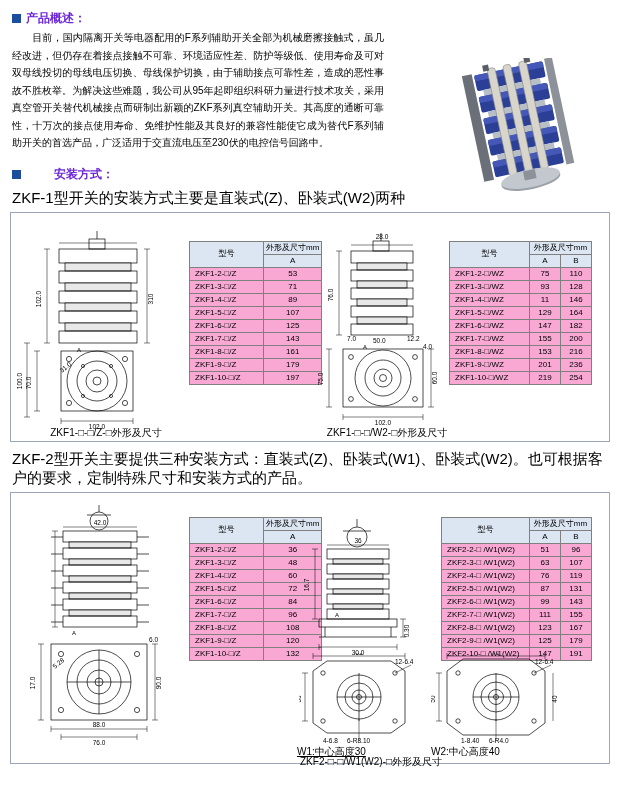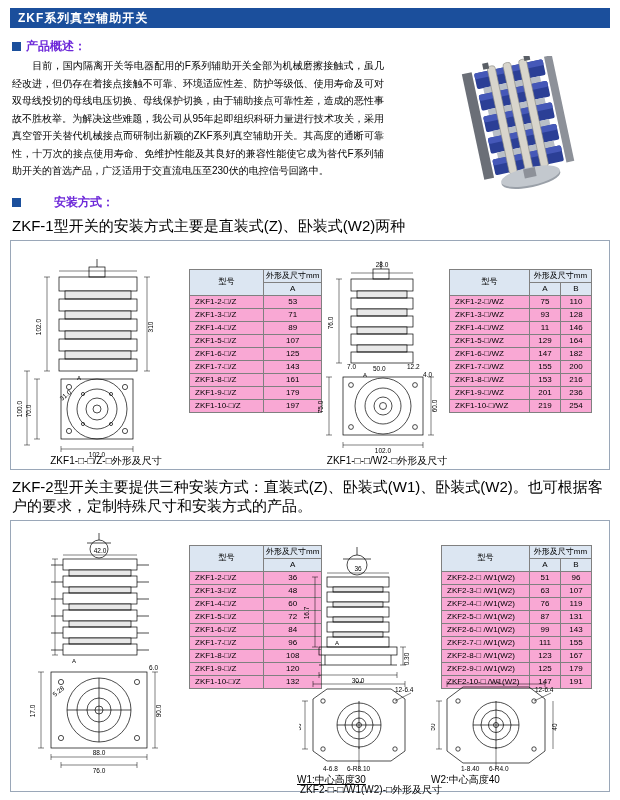--- a/index.html
+++ b/index.html
@@ -101,21 +101,20 @@
   .dim-txt { font-size:6.5px; fill:#000; font-family:"Liberation Sans", sans-serif; }
   .dim-txt-s { font-size:6px; fill:#000; font-family:"Liberation Sans", sans-serif; }
 
   .tbl-wrap { position:absolute; }
 </style>
 </head>
 <body>
 
 <div class="page">
 
-  <div class="title-bar">ZKF系列真空辅助开关</div>
 
   <div class="sec-head">
     <span class="sq"></span>
     <span>产品概述：</span>
   </div>
 
   <div class="para"><span class="indent"></span><span>目前，国内隔离开关等电器配用的F系列辅助开关全部为机械磨擦接触式，虽几经改进，但仍存在着接点接触不可靠、环境适应性差、防护等级低、使用寿命及可对双母线投切的母线电压切换、母线保护切换，由于辅助接点可靠性差，造成的恶性事故不胜枚举。为解决这些难题，我公司从95年起即组织科研力量进行技术攻关，采用真空管开关替代机械接点而研制出新颖的ZKF系列真空辅助开关。其高度的通断可靠性，十万次的接点使用寿命、免维护性能及其良好的兼容性能使它成为替代F系列辅助开关的首选产品，广泛适用于交直流电压至230伏的电控信号回路中。</span></div>
 
   <div class="photo">
     <svg width="160" height="145" viewBox="0 0 160 145">

